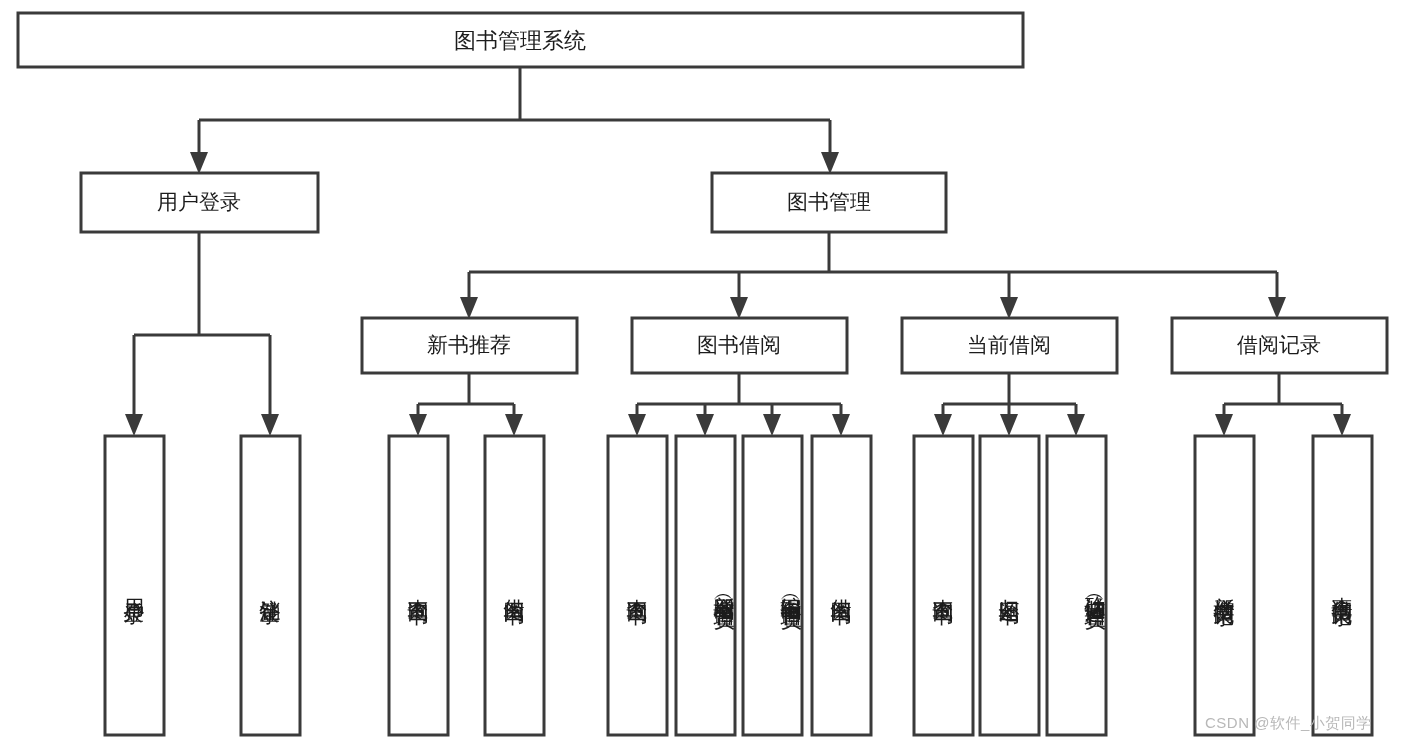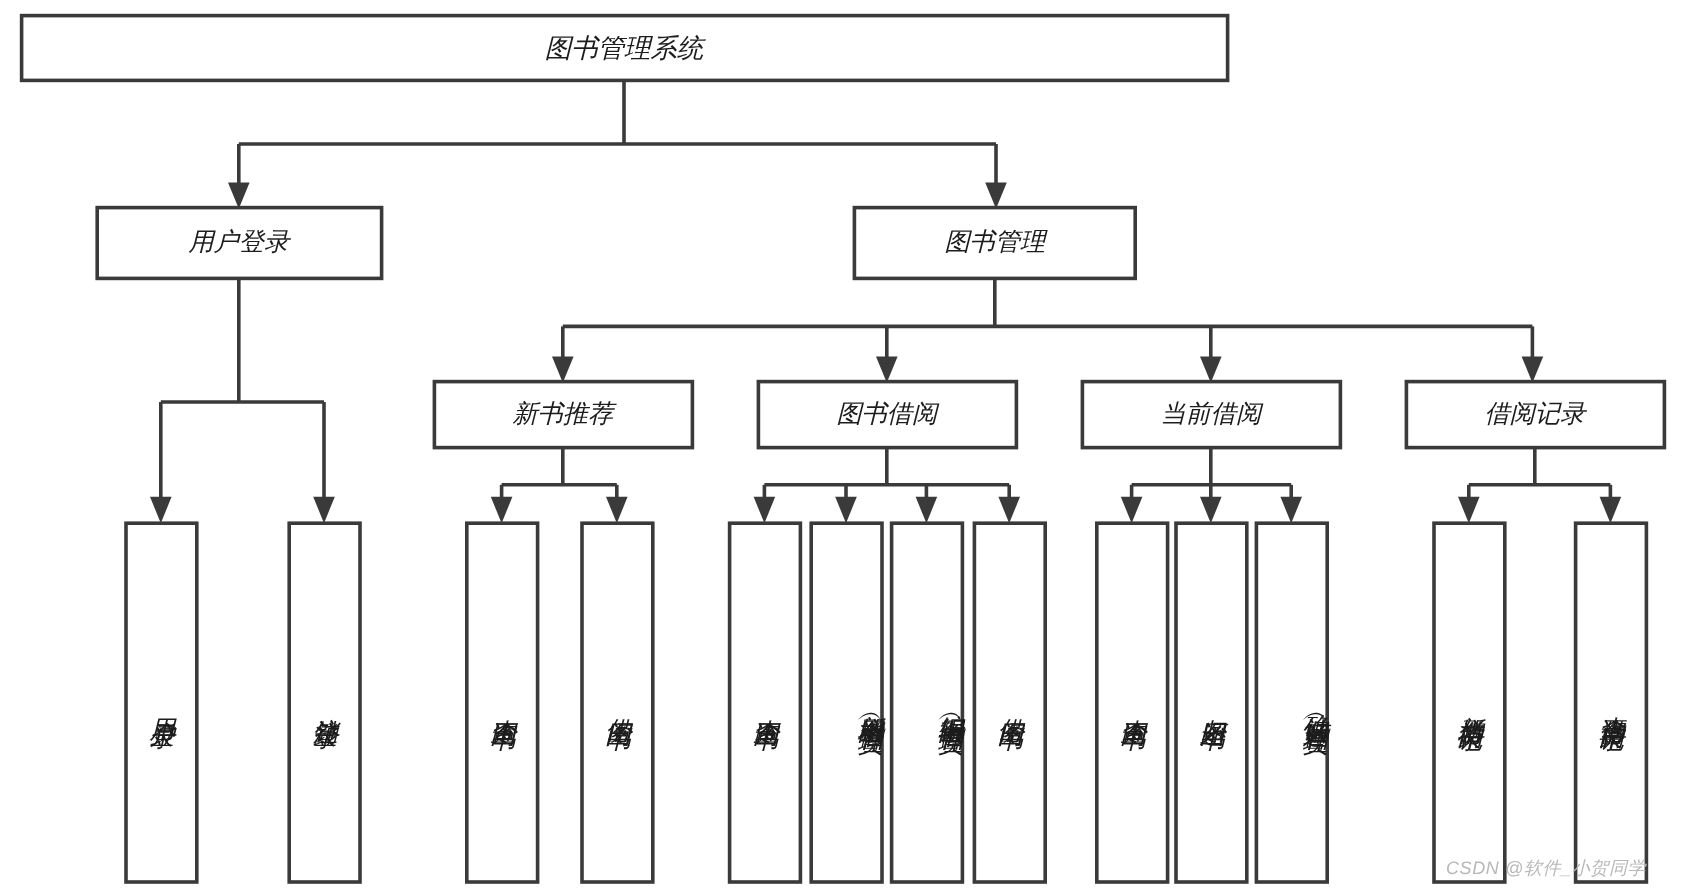--- a/index.html
+++ b/index.html
@@ -11,21 +11,20 @@
     width: 1405px;
     height: 747px;
     overflow: hidden;
     font-family: "Liberation Sans", "DejaVu Sans", sans-serif;
   }
   #diagram-root {
     position: relative;
     width: 1405px;
     height: 638px;
     background: #ffffff;
-    font-style: italic;
   }
   svg.diagram-svg {
     position: absolute;
     left: 0;
     top: 0;
     width: 1405px;
     height: 747px;
     display: block;
   }
   .node-box {

